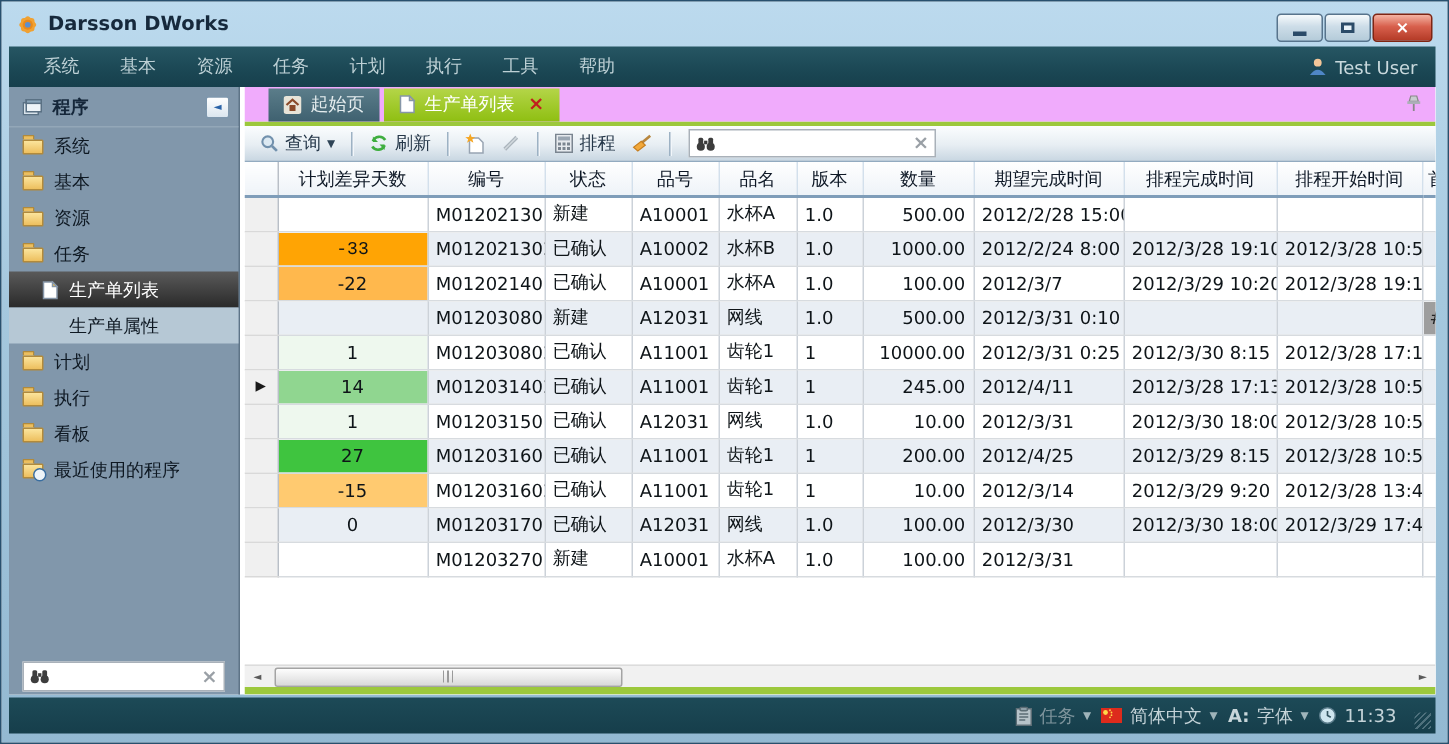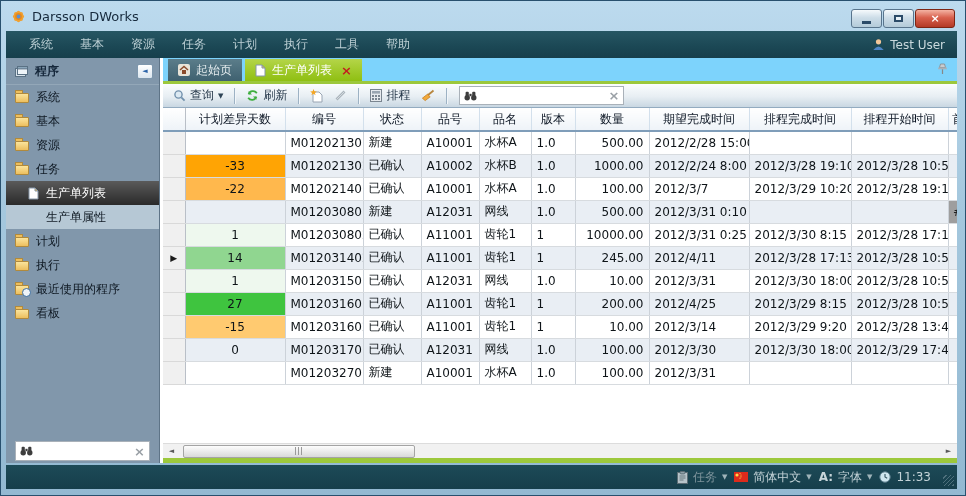--- a/index.html
+++ b/index.html
@@ -2,21 +2,21 @@
 <html><head>
 <meta charset="utf-8">
 <style>
   * { margin:0; padding:0; box-sizing:border-box; }
   html,body { width:966px; height:496px; font-family:"DejaVu Sans", sans-serif; }
   .window { position:relative; width:966px; height:496px; overflow:hidden;
     background:linear-gradient(180deg,#bcdaee 0%,#a5c8de 40%,#93b9d2 100%);
     border:1px solid #28506e; }
   
   .titlebar { position:absolute; top:0; left:0; right:0; height:30px; display:flex; align-items:center; padding-left:10px; }
-  .title-text { margin-left:6px; font-size:13px; font-weight:400; color:#16293c; }
+  .title-text { margin-left:6px; font-size:13px; font-weight:700; color:#16293c; }
   .winbtns { position:absolute; right:10px; top:8px; display:flex; }
   .winbtn { width:31px; height:19px; margin-left:1px; border:1px solid #58748c; border-radius:3px;
     background:linear-gradient(#f6fafc,#cddde8 45%,#b4cbd9); display:flex; align-items:center; justify-content:center; cursor:default; }
   .winbtn.close { width:40px; background:linear-gradient(#f4b3a3,#d8604d 45%,#b33a26); border-color:#7e2513; color:#fff; font-weight:bold; font-size:11px; }
   .glyph-min { width:9px; height:3px; background:#2b4b68; margin-top:7px; }
   .glyph-max { width:9px; height:7px; border:2px solid #2b4b68; background:#e8f2f8; }
   
   .menubar { position:absolute; top:30px; left:5px; right:8px; height:27px;
     background:linear-gradient(#265663,#1b4754 60%,#173f4c); display:flex; align-items:center; }
   .menu-item { padding:5px 13px; margin-left:1px; font-size:12px; color:#bdd0d5; cursor:default; }
@@ -38,21 +38,21 @@
   .folder-ico::before { content:""; position:absolute; top:-4px; left:-1px; width:6px; height:2px;
     background:#edbf5e; border:1px solid #b18a3c; border-bottom:none; border-radius:1px 1px 0 0; }
   .folder-ico.clock::after { content:""; position:absolute; right:-3px; bottom:-3px; width:7px; height:7px;
     border-radius:50%; background:#eef4f8; border:1px solid #3a6ea0; }
   .sb-search { position:absolute; left:9px; right:9px; bottom:2px; height:20px; background:#fff;
     border:1px solid #a9b1b9; display:flex; align-items:center; padding:0 4px; gap:4px; }
   .sb-search input, .tb-search input { flex:1; border:none; outline:none; font-size:11px; min-width:0; font-family:"DejaVu Sans", sans-serif; }
   .clear-x { color:#9aa0a6; font-weight:bold; font-size:13px; line-height:1; cursor:default; }
   
   .main { position:absolute; left:157px; top:0; right:0; bottom:0; background:#fff; overflow:hidden; }
-  .tabstrip { position:relative; height:23px; background:#7dd3fc; display:flex; align-items:flex-end; padding-left:5px; }
+  .tabstrip { position:relative; height:23px; background:#f0abfc; display:flex; align-items:center; padding-left:16px; }
   .tab { height:22px; display:flex; align-items:center; gap:6px; padding:0 10px; font-size:12px; cursor:default; }
   .tab.inactive { background:linear-gradient(#5b7d8a,#3f6170); color:#e4ecee; margin-right:3px; }
   .tab.active { background:linear-gradient(#b4d548,#8fbf12); color:#fff; }
   .tab-close { color:#c21f1f; font-weight:bold; font-size:13px; line-height:1; margin-left:3px; }
   .pin { position:absolute; right:9px; top:4px; }
   .green-line { height:3px; background:#9cc83c; }
   .toolbar { height:24px; background:linear-gradient(#fbfdfe,#e7eef3 55%,#c9d7e2); border-bottom:1px solid #93abc0;
     display:flex; align-items:center; padding-left:7px; gap:5px; font-size:12px; color:#243648; }
   .tb-btn { display:flex; align-items:center; gap:4px; padding:2px 3px; cursor:default; }
   .tb-sep { width:1px; height:16px; background:#9db2c4; margin:0 3px; box-shadow:1px 0 0 #f2f6fa; }
@@ -172,26 +172,26 @@
         </div>
       <div class="sb-item">
           <span class="folder-ico"></span>
           <span>计划</span>
         </div>
       <div class="sb-item">
           <span class="folder-ico"></span>
           <span>执行</span>
         </div>
       <div class="sb-item">
+          <span class="folder-ico"></span>
+          <span>看板</span>
+        </div>
+      <div class="sb-item">
           <span class="folder-ico clock"></span>
           <span>最近使用的程序</span>
-        </div>
-      <div class="sb-item">
-          <span class="folder-ico"></span>
-          <span>看板</span>
         </div>
       <div class="sb-search">
         <svg width="13" height="10" viewBox="0 0 13 10">
           <g fill="#3d3d3d">
               <circle cx="3.2" cy="6.8" r="2.7"></circle>
               <circle cx="9.8" cy="6.8" r="2.7"></circle>
           <rect x="1.6" y="0.8" width="3.2" height="5" rx="1"></rect>
               <rect x="8.2" y="0.8" width="3.2" height="5" rx="1"></rect>
           <rect x="5.4" y="2.8" width="2.2" height="2.4"></rect>
             </g>
@@ -338,21 +338,21 @@
               <td>水杯A</td>
               <td>1.0</td>
               <td class="c-qty">500.00</td>
               <td>2012/2/28 15:00</td>
               <td></td>
               <td></td>
               <td class="c-extra"></td>
             </tr>
             <tr class="alt">
               <td class="rowhdr"></td>
-              <td class="c-diff" style="background: rgb(255, 164, 4);">-33</td>
+              <td class="c-diff" style="background: rgb(255, 164, 4); font-family: Liberation Mono, monospace;">-33</td>
               <td>M012021302</td>
               <td>已确认</td>
               <td>A10002</td>
               <td>水杯B</td>
               <td>1.0</td>
               <td class="c-qty">1000.00</td>
               <td>2012/2/24 8:00</td>
               <td>2012/3/28 19:10</td>
               <td>2012/3/28 10:52</td>
               <td class="c-extra"></td>

